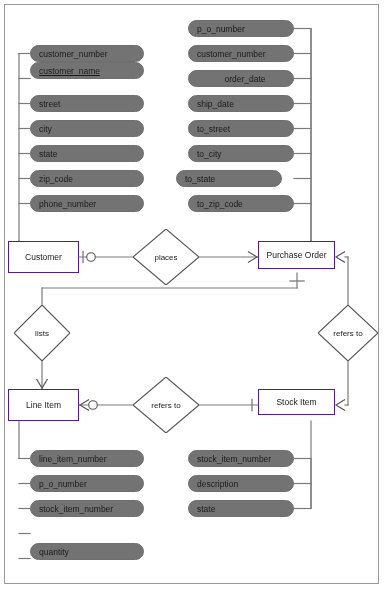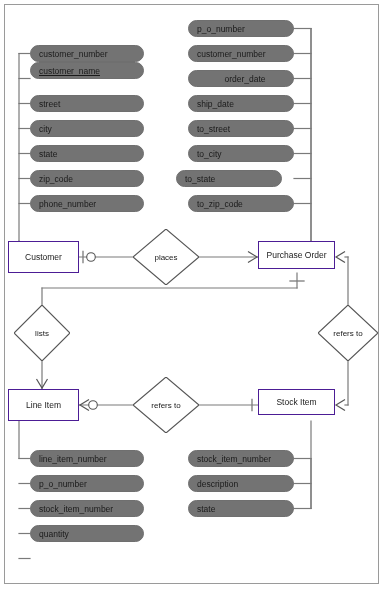--- a/index.html
+++ b/index.html
@@ -132,21 +132,21 @@
       <div class="attr" style="left: 188px; top: 45px; width: 106px;">customer_number</div>
       <div class="attr" style="left: 188px; top: 70px; width: 106px; text-align: center;">order_date</div>
       <div class="attr" style="left: 188px; top: 95px; width: 106px;">ship_date</div>
       <div class="attr" style="left: 188px; top: 120px; width: 106px;">to_street</div>
       <div class="attr" style="left: 188px; top: 145px; width: 106px;">to_city</div>
       <div class="attr" style="left: 176px; top: 170px; width: 106px;">to_state</div>
       <div class="attr" style="left: 188px; top: 195px; width: 106px;">to_zip_code</div>
       <div class="attr" style="left: 30px; top: 450px; width: 114px;">line_item_number</div>
       <div class="attr" style="left: 30px; top: 475px; width: 114px;">p_o_number</div>
       <div class="attr" style="left: 30px; top: 500px; width: 114px;">stock_item_number</div>
-      <div class="attr" style="left: 30px; top: 525px; width: 114px;">quantity</div>
+      <div class="attr" style="left: 30px; top: 543px; width: 114px;">quantity</div>
       <div class="attr" style="left: 30px; top: 550px; width: 114px; margin-top: 45px;">discount</div>
       <div class="attr" style="left: 188px; top: 450px; width: 106px;">stock_item_number</div>
       <div class="attr" style="left: 188px; top: 475px; width: 106px;">description</div>
       <div class="attr" style="left: 188px; top: 500px; width: 106px;">state</div>
       <div class="entity" style="left: 8px; top: 241px; width: 71px; height: 32px;">Customer</div>
       <div class="entity" style="left: 258px; top: 241px; width: 77px; height: 28px;">Purchase Order</div>
       <div class="entity" style="left: 8px; top: 389px; width: 71px; height: 32px;">Line Item</div>
       <div class="entity" style="left: 258px; top: 389px; width: 77px; height: 26px;">Stock Item</div>
       <div class="relwrap" style="left: 133px; top: 229px; width: 66px; height: 56px;">
         <svg class="reldia" viewBox="0 0 66 56">

